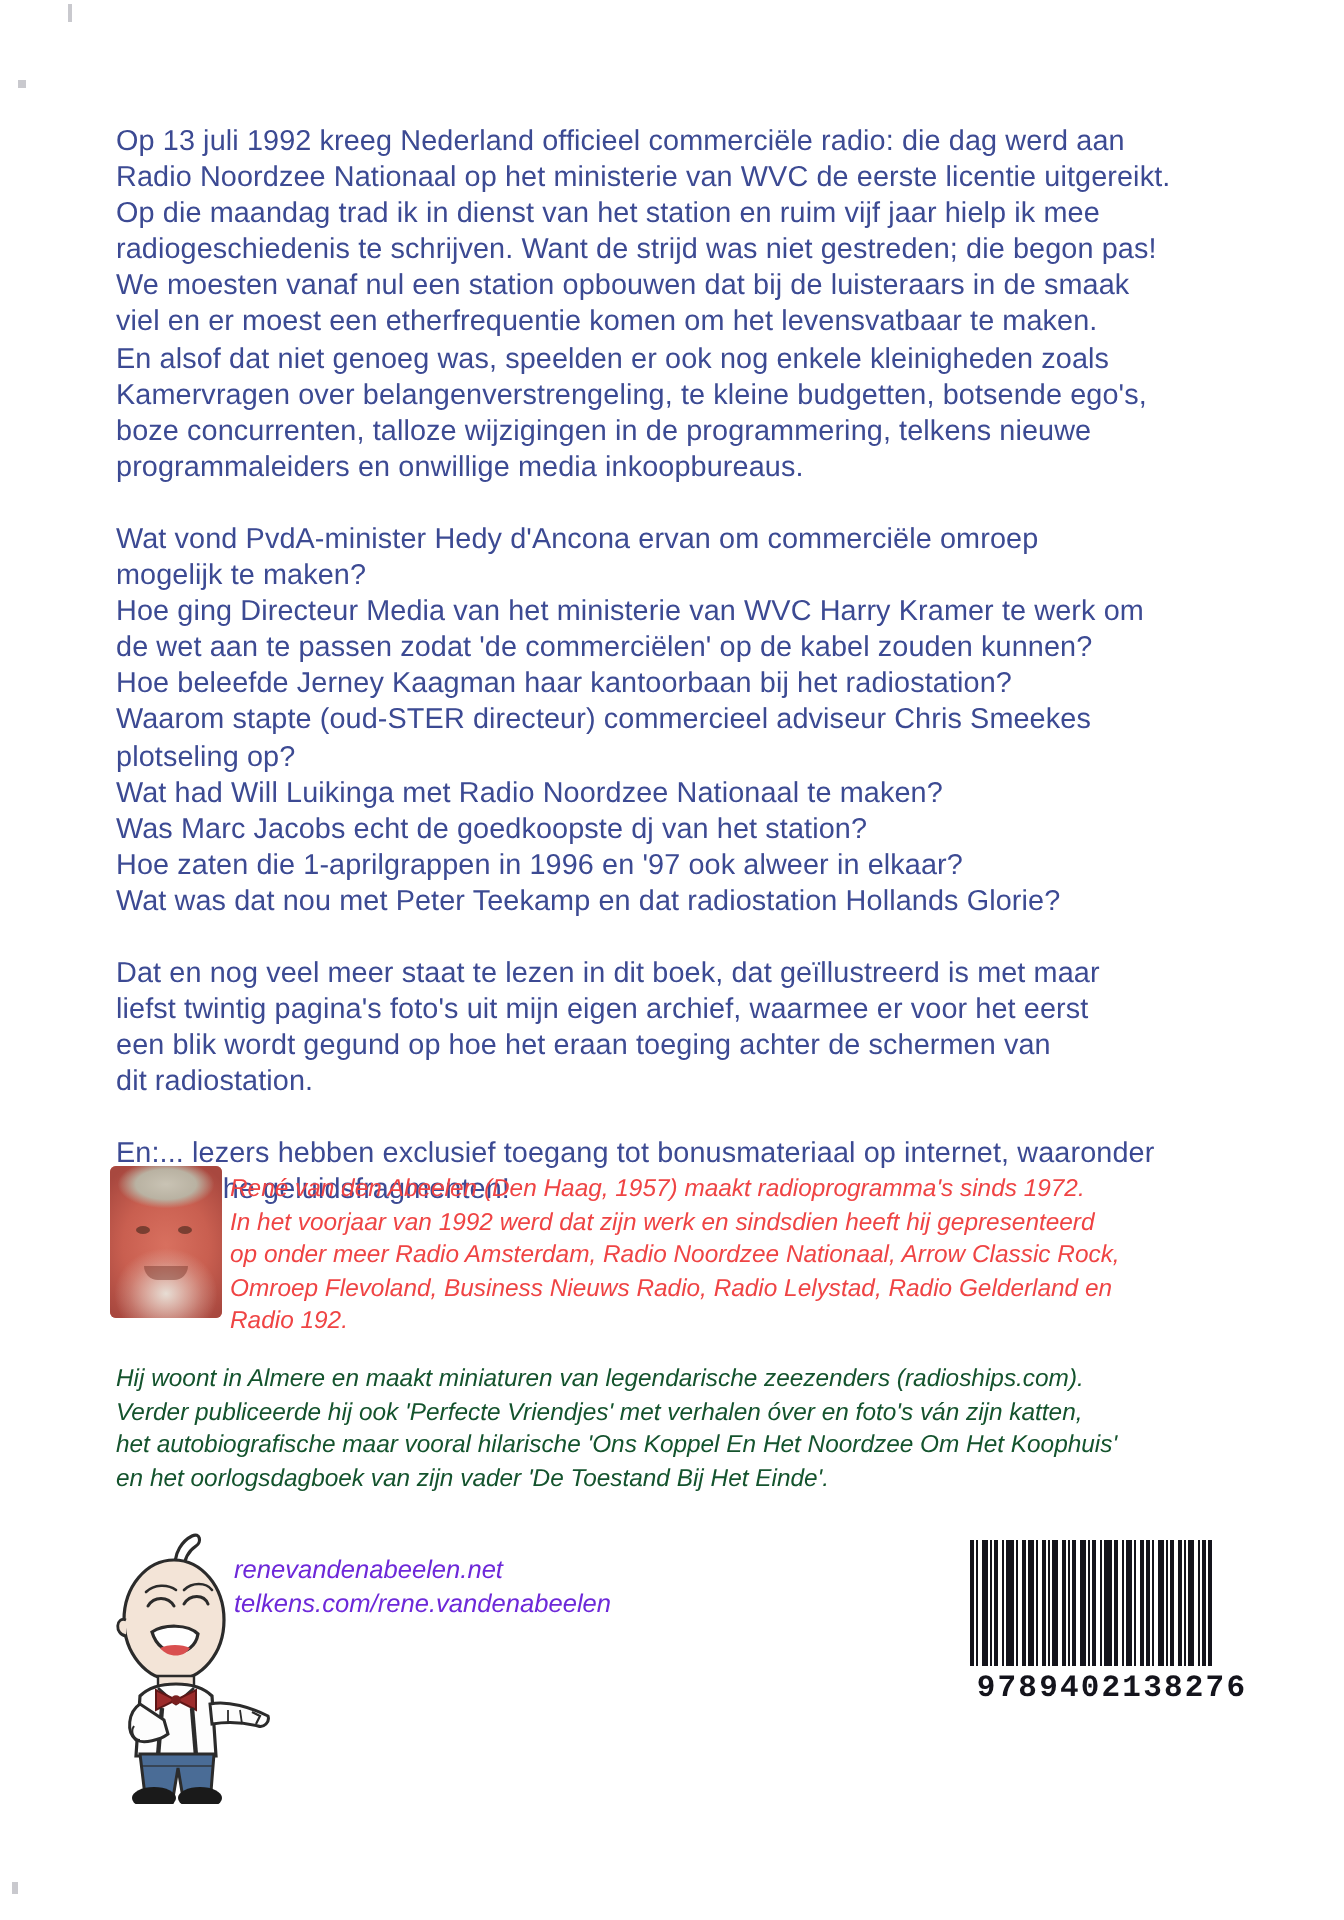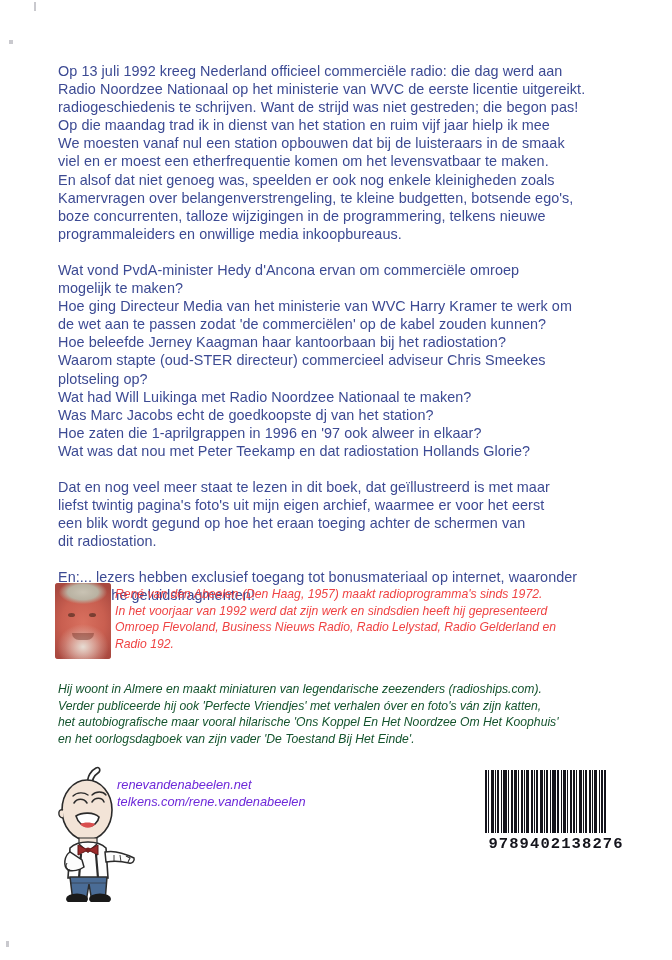--- a/index.html
+++ b/index.html
@@ -176,22 +176,22 @@
 
   <div class="speck" style="left:34px;top:2px;width:2px;height:9px;"></div>
   <div class="speck" style="left:9px;top:40px;width:4px;height:4px;"></div>
   <div class="speck" style="left:6px;top:941px;width:3px;height:6px;"></div>
 
   <div class="body-text">
 
     <p>
       <span class="line">Op 13 juli 1992 kreeg Nederland officieel commerciële radio: die dag werd aan</span>
       <span class="line">Radio Noordzee Nationaal op het ministerie van WVC de eerste licentie uitgereikt.</span>
+      <span class="line">Op die maandag trad ik in dienst van het station en ruim vijf jaar hielp ik mee</span>
       <span class="line">radiogeschiedenis te schrijven. Want de strijd was niet gestreden; die begon pas!</span>
-      <span class="line">Op die maandag trad ik in dienst van het station en ruim vijf jaar hielp ik mee</span>
       <span class="line">We moesten vanaf nul een station opbouwen dat bij de luisteraars in de smaak</span>
       <span class="line">viel en er moest een etherfrequentie komen om het levensvatbaar te maken.</span>
       <span class="line">En alsof dat niet genoeg was, speelden er ook nog enkele kleinigheden zoals</span>
       <span class="line">Kamervragen over belangenverstrengeling, te kleine budgetten, botsende ego's,</span>
       <span class="line">boze concurrenten, talloze wijzigingen in de programmering, telkens nieuwe</span>
       <span class="line">programmaleiders en onwillige media inkoopbureaus.</span>
     </p>
 
     <p>
       <span class="line">Wat vond PvdA-minister Hedy d'Ancona ervan om commerciële omroep</span>
@@ -226,20 +226,21 @@
     <div class="bio-photo">
       <div class="face"></div>
       <div class="eye l"></div>
       <div class="eye r"></div>
       <div class="mouth"></div>
     </div>
 
     <div class="bio-text">
       <p>René van den Abeelen (Den Haag, 1957) maakt radioprogramma's sinds 1972.</p>
       <p>In het voorjaar van 1992 werd dat zijn werk en sindsdien heeft hij gepresenteerd</p>
+      <p>op onder meer Radio Amsterdam, Radio Noordzee Nationaal, Arrow Classic Rock,</p>
       <p>Omroep Flevoland, Business Nieuws Radio, Radio Lelystad, Radio Gelderland en</p>
       <p>Radio 192.</p>
     </div>
   </div>
 
   <div class="bio-block-2">
     <p>Hij woont in Almere en maakt miniaturen van legendarische zeezenders (radioships.com).</p>
     <p>Verder publiceerde hij ook 'Perfecte Vriendjes' met verhalen óver en foto's ván zijn katten,</p>
     <p>het autobiografische maar vooral hilarische 'Ons Koppel En Het Noordzee Om Het Koophuis'</p>
     <p>en het oorlogsdagboek van zijn vader 'De Toestand Bij Het Einde'.</p>

